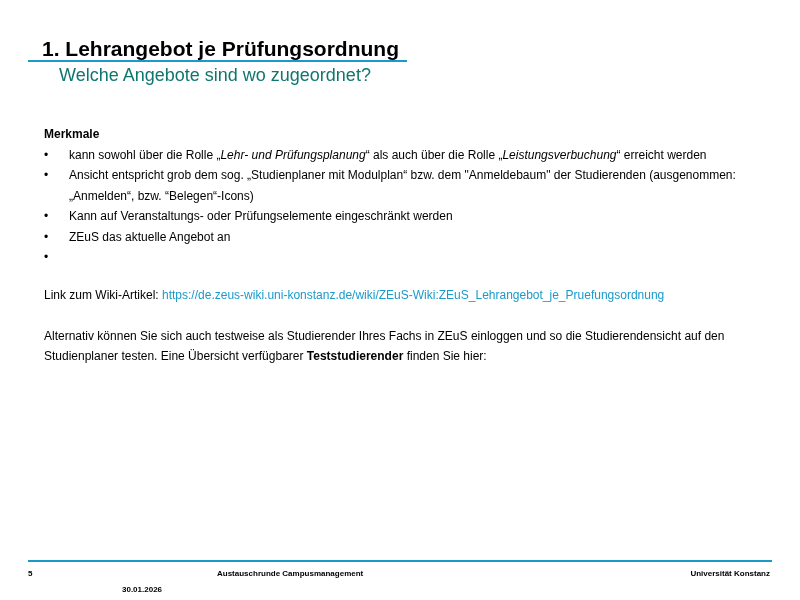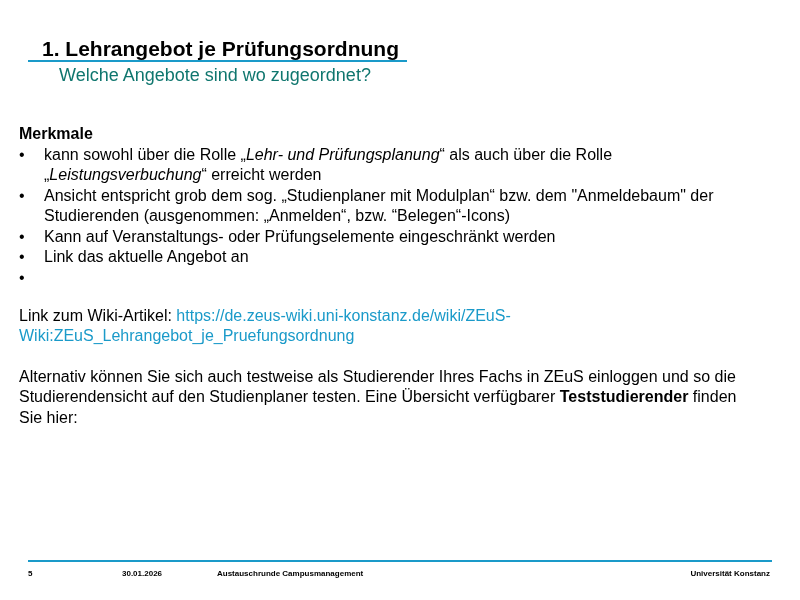--- a/index.html
+++ b/index.html
@@ -14,38 +14,38 @@
       margin-left: 13px;
     }
     .title-rule {
       position: absolute; left: 28px; top: 60px; width: 379px; height: 2px; background: #1a9ac9;
     }
     .subtitle {
       position: absolute; left: 59px; top: 64px;
       font-size: 18px; color: #0f766e; line-height: 22px;
     }
     .content {
-      position: absolute; left: 19px; top: 124px; width: 740px;
-      font-size: 16px; line-height: 20.5px;
+      position: absolute; left: 44px; top: 124px; width: 740px;
+      font-size: 12px; line-height: 20.5px;
     }
     .heading { font-weight: bold; }
     ul.features { list-style: none; margin: 0; padding: 0; }
     ul.features li { position: relative; padding-left: 25px; }
     ul.features li .bullet { position: absolute; left: 0; top: 0; }
     .link { color: #1a9ac9; }
     .wiki-para { margin-top: 38px; }
     .alt-para { margin-top: 20px; }
     .footer-rule {
       position: absolute; left: 28px; top: 560px; width: 744px; height: 2px; background: #1a9ac9;
     }
     .footer {
       position: absolute; top: 569px; font-size: 8px; font-weight: bold; line-height: 10px;
     }
     .f-page { left: 28px; }
-    .f-date { left: 122px; }
+    .f-date { left: 122px; margin-top: 16px; }
     .f-event { left: 217px; }
     .f-uni { right: 30px; }
   </style>
 </head>
 <body>
 
 <div class="title">1. Lehrangebot je Prüfungsordnung</div>
 <div class="title-rule"></div>
 <div class="subtitle">Welche Angebote sind wo zugeordnet?</div>
 
@@ -59,21 +59,21 @@
     <li>
       <span class="bullet">•</span>
       <span>Ansicht entspricht grob dem sog. „Studienplaner mit Modulplan“ bzw. dem "Anmeldebaum" der Studierenden (ausgenommen: „Anmelden“, bzw. “Belegen“-Icons)</span>
     </li>
     <li>
       <span class="bullet">•</span>
       <span>Kann auf Veranstaltungs- oder Prüfungselemente eingeschränkt werden</span>
     </li>
     <li>
       <span class="bullet">•</span>
-      <span>Link das aktuelle Angebot an</span>
+      <span>ZEuS das aktuelle Angebot an</span>
     </li>
     <li>
       <span class="bullet">•</span>
     </li>
   </ul>
 
   <div class="wiki-para">
     <span>Link zum Wiki-Artikel: </span><span class="link">https://de.zeus-wiki.uni-konstanz.de/wiki/ZEuS-Wiki:ZEuS_Lehrangebot_je_Pruefungsordnung</span>
   </div>
 

